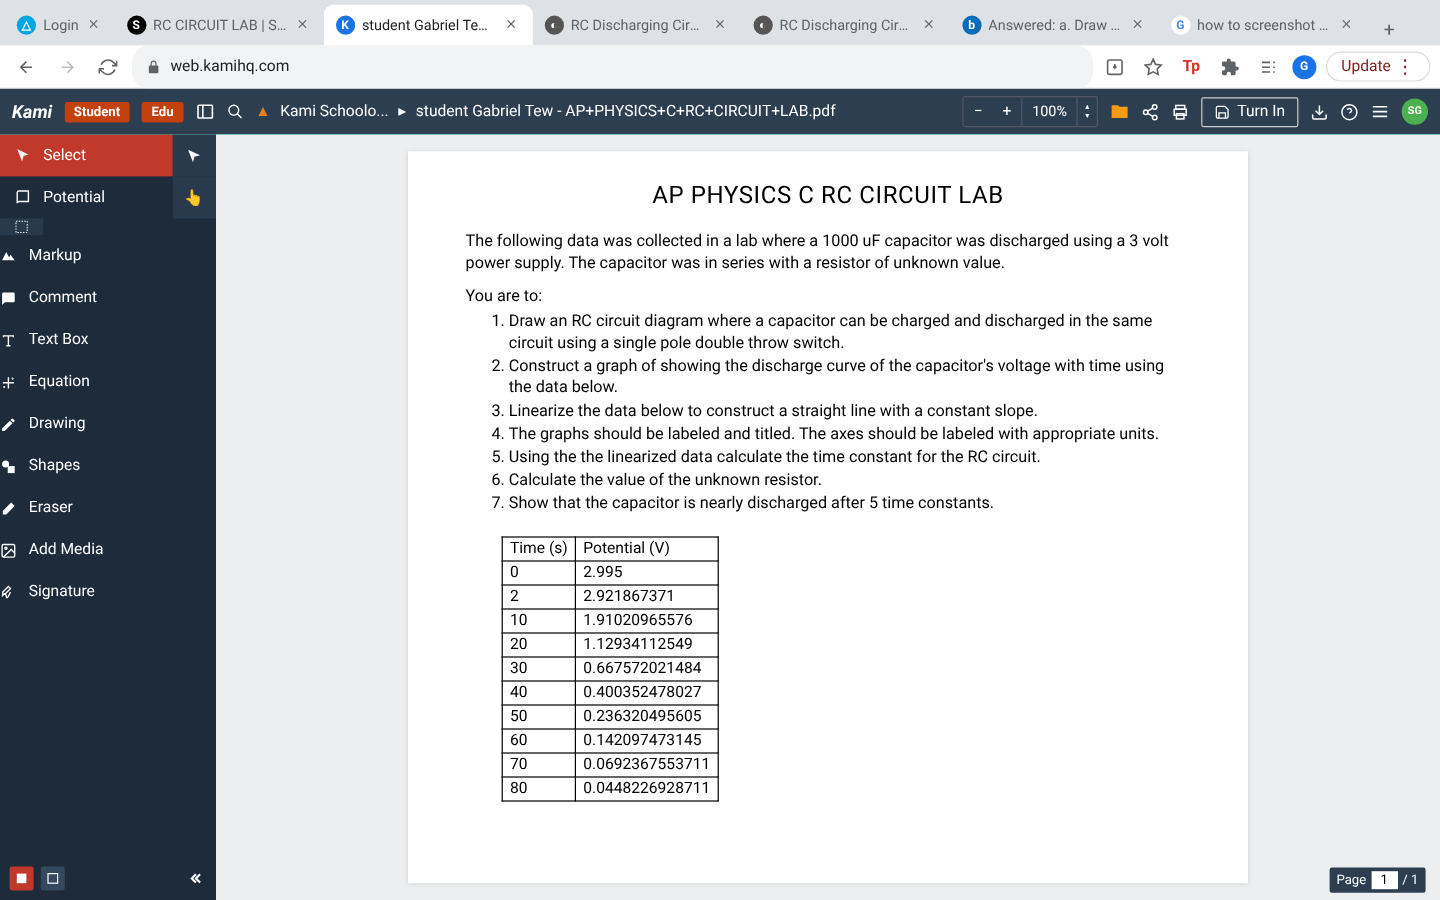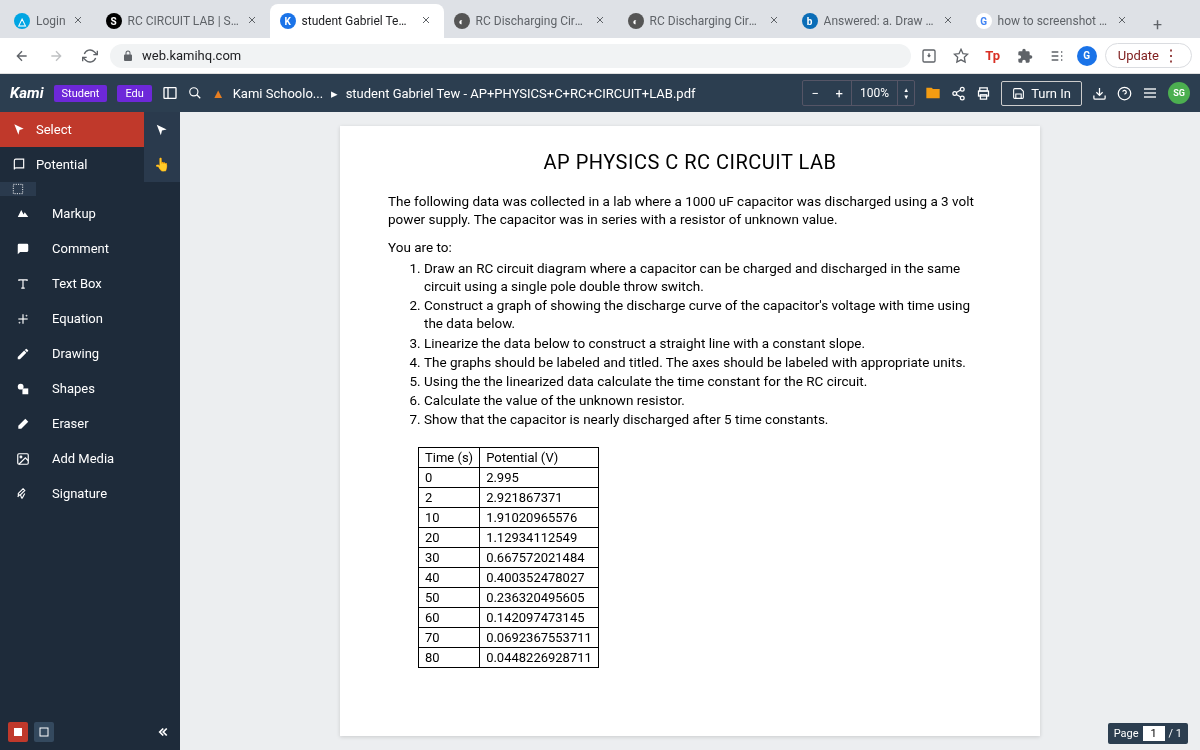--- a/index.html
+++ b/index.html
@@ -10,52 +10,52 @@
 .browser-tab { height: 34px; padding: 0 10px; display: flex; align-items: center; gap: 6px; border-radius: 8px 8px 0 0; font-size: 12px; color: #5f6368; max-width: 174px; min-width: 80px; overflow: hidden; white-space: nowrap; cursor: pointer; }
 .browser-tab.active { background: #fff; color: #202124; }
 .tab-favicon { width: 16px; height: 16px; border-radius: 50%; display: inline-flex; align-items: center; justify-content: center; font-size: 10px; font-weight: bold; flex-shrink: 0; }
 .tab-title { overflow: hidden; text-overflow: ellipsis; flex: 1; }
 .tab-close { width: 14px; height: 14px; color: #5f6368; }
 .tab-add { width: 28px; height: 28px; display: flex; align-items: center; justify-content: center; color: #5f6368; margin-left: 4px; cursor: pointer; }
 
 
 .addr-bar { background: #fff; height: 36px; display: flex; align-items: center; padding: 0 8px; border-bottom: 1px solid #e0e0e0; gap: 6px; }
 .nav-btn { width: 28px; height: 28px; display: flex; align-items: center; justify-content: center; color: #5f6368; cursor: pointer; border-radius: 50%; }
-.url-box { flex: 1; background: #f1f3f4; border-radius: 14px; height: 24px; display: flex; align-items: center; padding: 0 12px; gap: 8px; font-size: 13px; color: #202124; }
+.url-box { flex: 1; background: #f1f3f4; border-radius: 14px; height: 36px; display: flex; align-items: center; padding: 0 12px; gap: 8px; font-size: 13px; color: #202124; }
 .url-lock { color: #5f6368; }
 .addr-right { display: flex; align-items: center; gap: 8px; }
 .addr-icon { width: 24px; height: 24px; display: flex; align-items: center; justify-content: center; color: #5f6368; cursor: pointer; }
 .update-btn { border: 1px solid #dadce0; border-radius: 16px; padding: 4px 12px; font-size: 13px; color: #7f1d1d; display: flex; align-items: center; gap: 4px; cursor: pointer; }
 .ext-g { background: #1a73e8; color: #fff; width: 20px; height: 20px; border-radius: 50%; display: flex; align-items: center; justify-content: center; font-size: 10px; font-weight: bold; }
 
 
 .kami-bar { background: #2c3e50; height: 38px; display: flex; align-items: center; padding: 0 10px; color: #fff; font-size: 13px; gap: 10px; }
 .kami-logo { font-weight: bold; font-size: 15px; font-style: italic; }
-.kami-chip { background: #6d28d9; padding: 2px 8px; border-radius: 2px; font-size: 11px; }
+.kami-chip { background: #c2410c; padding: 2px 8px; border-radius: 2px; font-size: 11px; font-weight: bold; }
 .kami-breadcrumb { display: flex; align-items: center; gap: 8px; }
 .kami-breadcrumb-icon { color: #e67e22; }
 .kami-right { margin-left: auto; display: flex; align-items: center; gap: 10px; }
 .zoom-ctrl { display: flex; align-items: center; border: 1px solid #556; border-radius: 2px; }
 .zoom-btn { width: 24px; height: 24px; display: flex; align-items: center; justify-content: center; cursor: pointer; }
 .zoom-val { padding: 0 8px; font-size: 12px; border-left: 1px solid #556; border-right: 1px solid #556; display:flex; align-items:center; height:24px; }
 .zoom-arrows { width:16px; display:flex; flex-direction:column; font-size:6px; align-items:center; }
 .kami-action { cursor: pointer; display: flex; align-items: center; gap: 4px; }
 .turn-in-btn { border: 1px solid #ccc; padding: 4px 10px; border-radius: 2px; display: flex; align-items: center; gap: 6px; cursor: pointer; }
 .sg-badge { background: #4caf50; color: #fff; width: 22px; height: 22px; border-radius: 50%; display: flex; align-items: center; justify-content: center; font-size: 9px; font-weight: bold; }
 
 
 .main { flex: 1; display: flex; background: #14b8a6; overflow: hidden; }
 
 
 .sidebar { width: 180px; background: #1e2b3a; display: flex; flex-direction: column; color: #fff; font-size: 13px; }
 .sidebar-row { display: flex; }
 .sidebar-item { flex: 1; padding: 10px 12px; display: flex; align-items: center; gap: 10px; cursor: pointer; }
 .sidebar-item.select { background: #c0392b; }
 .sidebar-icon-col { width: 36px; background: #2a3a4d; display: flex; align-items: center; justify-content: center; cursor: pointer; }
-.sidebar-item-full { padding: 10px 16px; display: flex; align-items: center; gap: 22px; cursor: pointer; }
+.sidebar-item-full { padding: 10px 0; display: flex; align-items: center; gap: 10px; cursor: pointer; }
 .sidebar-bottom { margin-top: auto; padding: 8px; display: flex; gap: 6px; align-items: center; }
 .sidebar-collapse { margin-left: auto; cursor: pointer; }
 .page-ind { position:absolute; bottom:6px; right:12px; background:#2c3e50; color:#fff; font-size:11px; padding:3px 6px; border-radius:2px; display:flex; align-items:center; gap:4px; }
 .page-input { width:22px; background:#fff; color:#000; border:none; text-align:center; font-size:11px; padding:1px; }
 
 
 .doc-viewport { flex: 1; display: flex; justify-content: center; padding: 14px 0; overflow: auto; position: relative; background:#eceef0; }
 .doc-page { width: 700px; background: #fff; box-shadow: 0 1px 4px rgba(0,0,0,0.15); padding: 24px 48px; font-family: "Times New Roman", serif; color: #000; }
 .doc-title { text-align: center; font-size: 20px; font-weight: normal; margin-bottom: 18px; letter-spacing: 0.5px; }
 .doc-p { font-size: 13.5px; line-height: 1.35; margin-bottom: 10px; }

